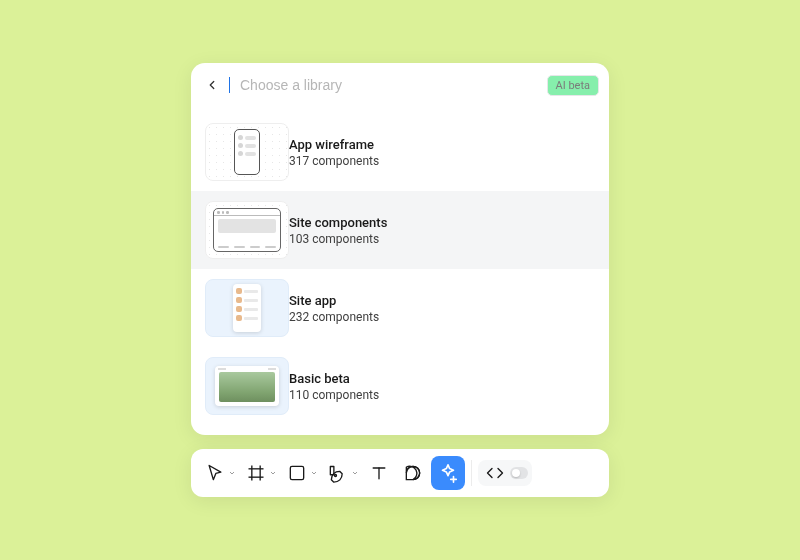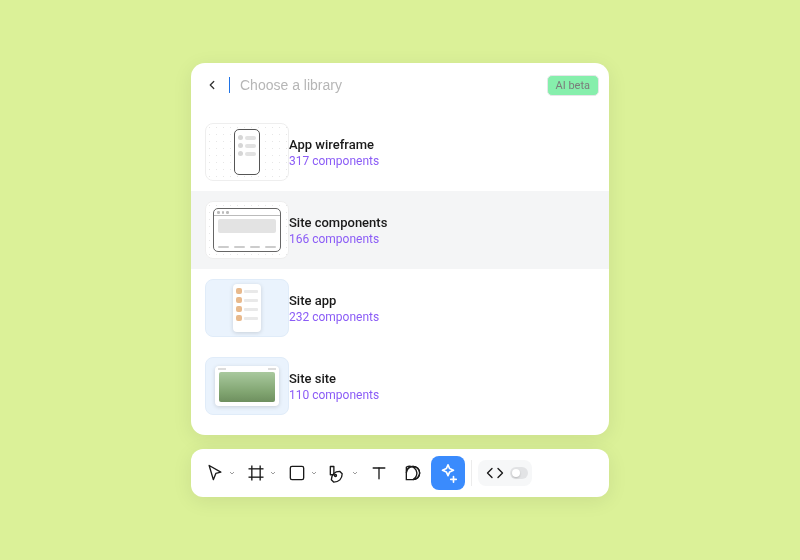--- a/index.html
+++ b/index.html
@@ -64,21 +64,21 @@
   }
   .thumb-dotted {
     background: #fff;
     background-image: radial-gradient(#e6e6e6 0.8px, transparent 0.8px);
     background-size: 7px 7px;
     border: 1px solid #eee;
   }
   .thumb-blue { background: #eaf3fd; border: 1px solid #e0ecf9; }
   .meta { display: flex; flex-direction: column; gap: 2px; }
   .title { font-size: 13px; font-weight: 500; color: #1a1a1a; }
-  .subtitle { font-size: 12px; color: #8b5cf6; }
+  .subtitle { font-size: 12px; color: #404040; }
 
   
   .phone-wf {
     width: 26px; height: 46px; border: 1.2px solid #555; border-radius: 5px;
     background: #fff; display: flex; flex-direction: column; gap: 3px; padding: 5px 3px;
   }
   .phone-wf .row { display: flex; gap: 2px; align-items: center; }
   .phone-wf .dot { width: 5px; height: 5px; border-radius: 50%; background: #d6d6d6; }
   .phone-wf .bar { flex: 1; height: 4px; border-radius: 2px; background: #e2e2e2; }
 
@@ -193,21 +193,21 @@
                 <div class="l"></div>
                 <div class="l"></div>
                 <div class="l"></div>
                 <div class="l"></div>
               </div>
           </div>
         </div>
       </div>
       <div class="meta">
         <div class="title">Site components</div>
-        <div class="subtitle">166 components</div>
+        <div class="subtitle">103 components</div>
       </div>
     </div>
 
     <div class="item">
       <div class="thumb thumb-blue">
         <div class="phone-app">
           <div class="arow">
               <div class="img"></div>
               <div class="tline"></div>
             </div>
@@ -235,21 +235,21 @@
       <div class="thumb thumb-blue">
         <div class="site-card">
           <div class="top">
               <div class="t"></div>
               <div class="t"></div>
             </div>
           <div class="photo"></div>
         </div>
       </div>
       <div class="meta">
-        <div class="title">Site site</div>
+        <div class="title">Basic beta</div>
         <div class="subtitle">110 components</div>
       </div>
     </div>
 
   </div>
 </div>
 
 <div class="toolbar">
   <div class="tool group">
     <svg width="20" height="20" viewBox="0 0 24 24" fill="none" stroke="#1a1a1a" stroke-width="1.6" stroke-linejoin="round">

